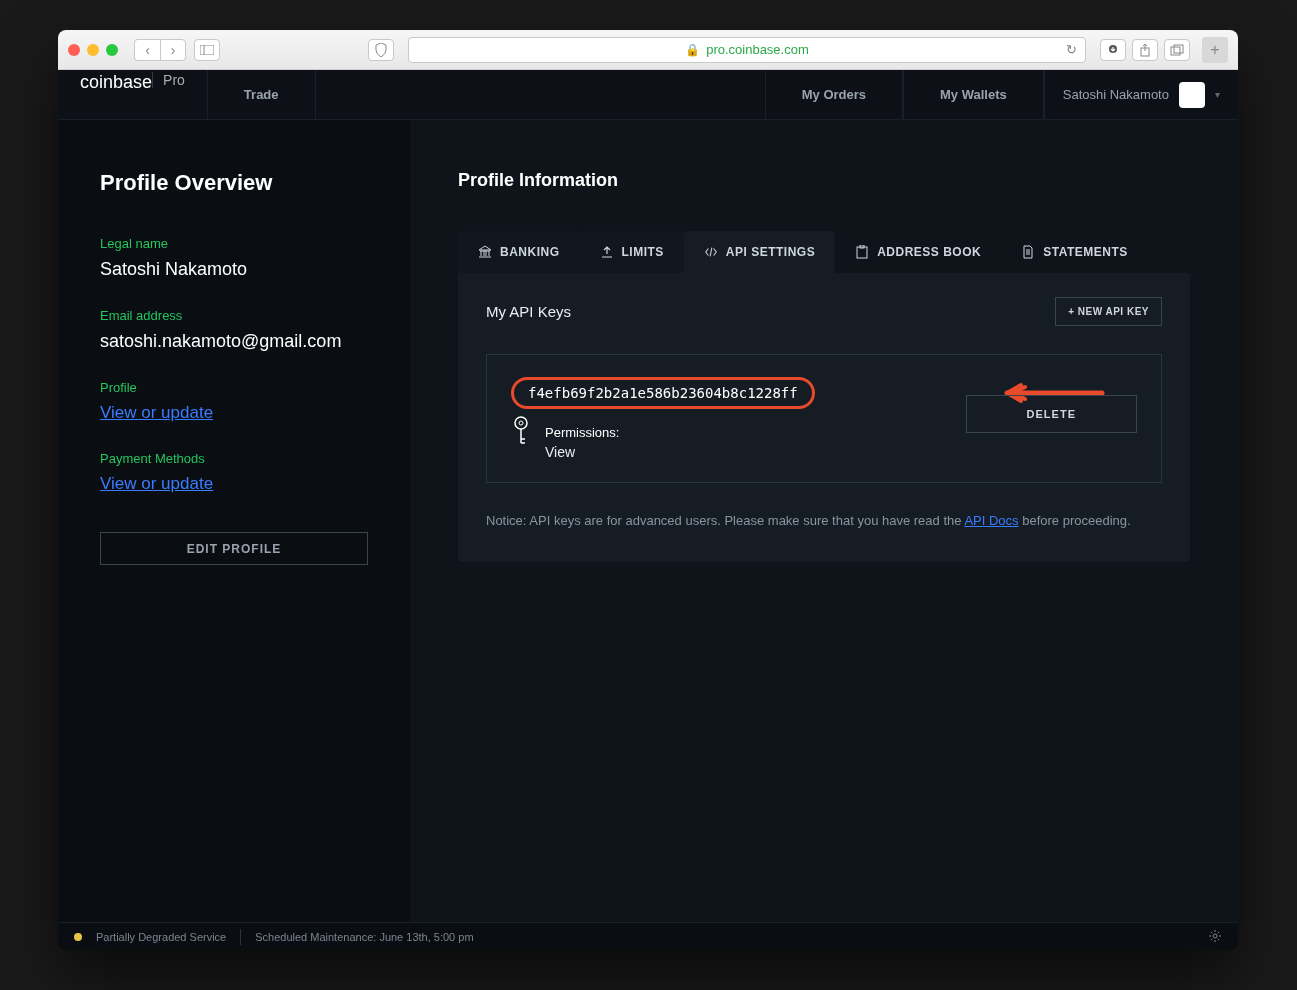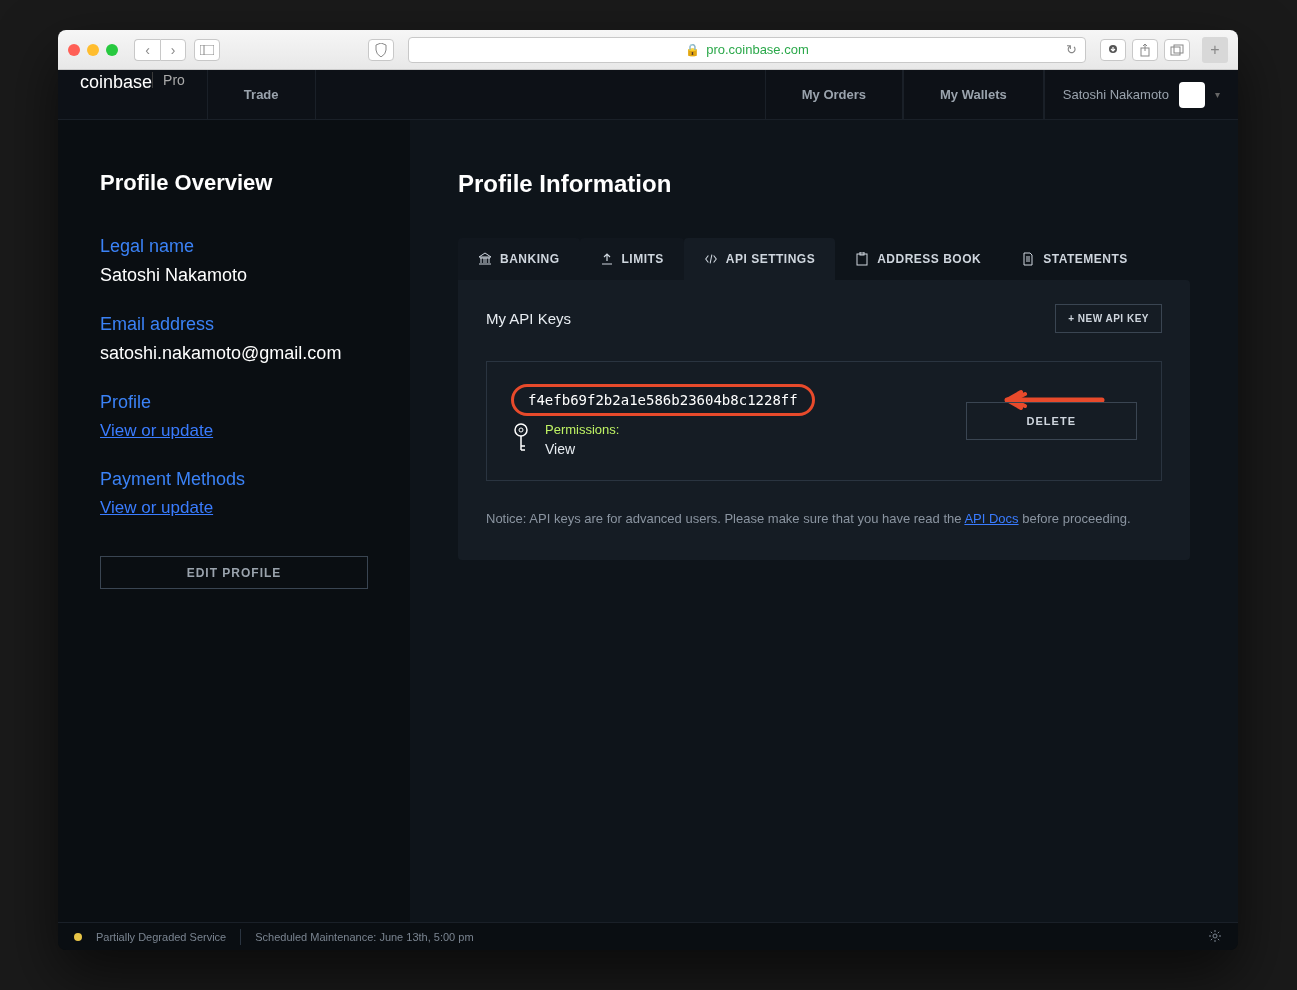--- a/index.html
+++ b/index.html
@@ -32,46 +32,46 @@
   .header-item{padding:0 36px;color:#9aa3ad;font-size:13px;font-weight:600;height:100%;display:flex;align-items:center;border-left:1px solid #1a2028;border-right:1px solid #1a2028;}
   .spacer{flex:1;}
   .user-menu{display:flex;align-items:center;gap:10px;padding:0 18px;color:#9aa3ad;font-size:13px;height:100%;border-left:1px solid #1a2028;}
   .avatar{width:26px;height:26px;background:#fff;border-radius:4px;}
   .chev{color:#666;font-size:10px;}
   
   
   .app-body{display:flex;height:calc(100% - 90px - 28px);}
   .sidebar{width:352px;background:#0a0e12;padding:50px 42px 30px 42px;}
   .sidebar h2{color:#fff;font-size:22px;font-weight:700;margin-bottom:40px;}
-  .field-label{color:#3b82f6;font-size:18px;margin-bottom:8px;}
+  .field-label{color:#22c55e;font-size:13px;margin-bottom:8px;}
   .field-value{color:#fff;font-size:18px;margin-bottom:28px;}
   .link-view{color:#3a7cff;font-size:17px;text-decoration:underline;margin-bottom:28px;display:block;}
   .edit-btn{width:100%;height:33px;border:1px solid #3a4552;background:transparent;color:#9aa3ad;font-size:12px;font-weight:700;letter-spacing:1px;margin-top:10px;}
   
   .main{flex:1;background:#0e141a;padding:50px 48px 30px 48px;}
-  .main h2{color:#fff;font-size:24px;font-weight:700;margin-bottom:40px;}
+  .main h2{color:#fff;font-size:18px;font-weight:700;margin-bottom:40px;}
   
   .tabs{display:flex;margin-bottom:0;}
   .tab{padding:14px 20px;color:#cfd6de;font-size:12px;font-weight:700;letter-spacing:0.5px;display:flex;align-items:center;gap:8px;background:#11171e;border-radius:4px 4px 0 0;}
   .tab.active{background:#151c24;}
   .tab.plain{background:transparent;}
   .tab-icon{width:14px;height:14px;display:inline-flex;align-items:center;justify-content:center;}
   
   .panel{background:#151c24;padding:24px 28px 30px 28px;border-radius:0 4px 4px 4px;}
   .panel-head{display:flex;justify-content:space-between;align-items:center;margin-bottom:28px;}
   .panel-title{color:#e8edf2;font-size:15px;}
   .new-key-btn{border:1px solid #3a4552;background:transparent;color:#cfd6de;font-size:10px;font-weight:700;letter-spacing:0.5px;padding:8px 12px;}
   
   .key-card{border:1px solid #2a3440;padding:22px 24px;position:relative;margin-bottom:28px;}
   .key-row{display:flex;align-items:flex-start;gap:14px;}
   .key-icon{margin-top:30px;}
   .key-content{flex:1;}
   .key-value{color:#fff;font-size:14px;font-family:Menlo,monospace;padding:6px 12px;display:inline-block;position:relative;}
   .circled{border:3px solid #e84a2b;border-radius:18px;padding:5px 14px;}
-  .perm-label{color:#bef264;font-size:13px;}
+  .perm-label{color:#ffffff;font-size:13px;margin-top:10px;}
   .perm-value{color:#e8edf2;font-size:14px;margin-top:4px;}
   .arrow-annotation{position:absolute;left:500px;top:24px;}
   .delete-btn{position:absolute;right:24px;top:40px;border:1px solid #3a4552;background:transparent;color:#cfd6de;font-size:11px;font-weight:700;letter-spacing:1px;padding:12px 60px;}
   
   .notice{color:#8a94a0;font-size:13px;line-height:1.6;}
   .notice a{color:#3a7cff;text-decoration:underline;margin-top:14px;}
   
   
   .status-bar{position:absolute;bottom:0;left:0;right:0;height:28px;background:#0a0e12;border-top:1px solid #1a2028;display:flex;align-items:center;padding:0 16px;gap:14px;color:#7a8490;font-size:11px;}
   .status-dot{width:8px;height:8px;border-radius:50%;background:#e8c547;}

